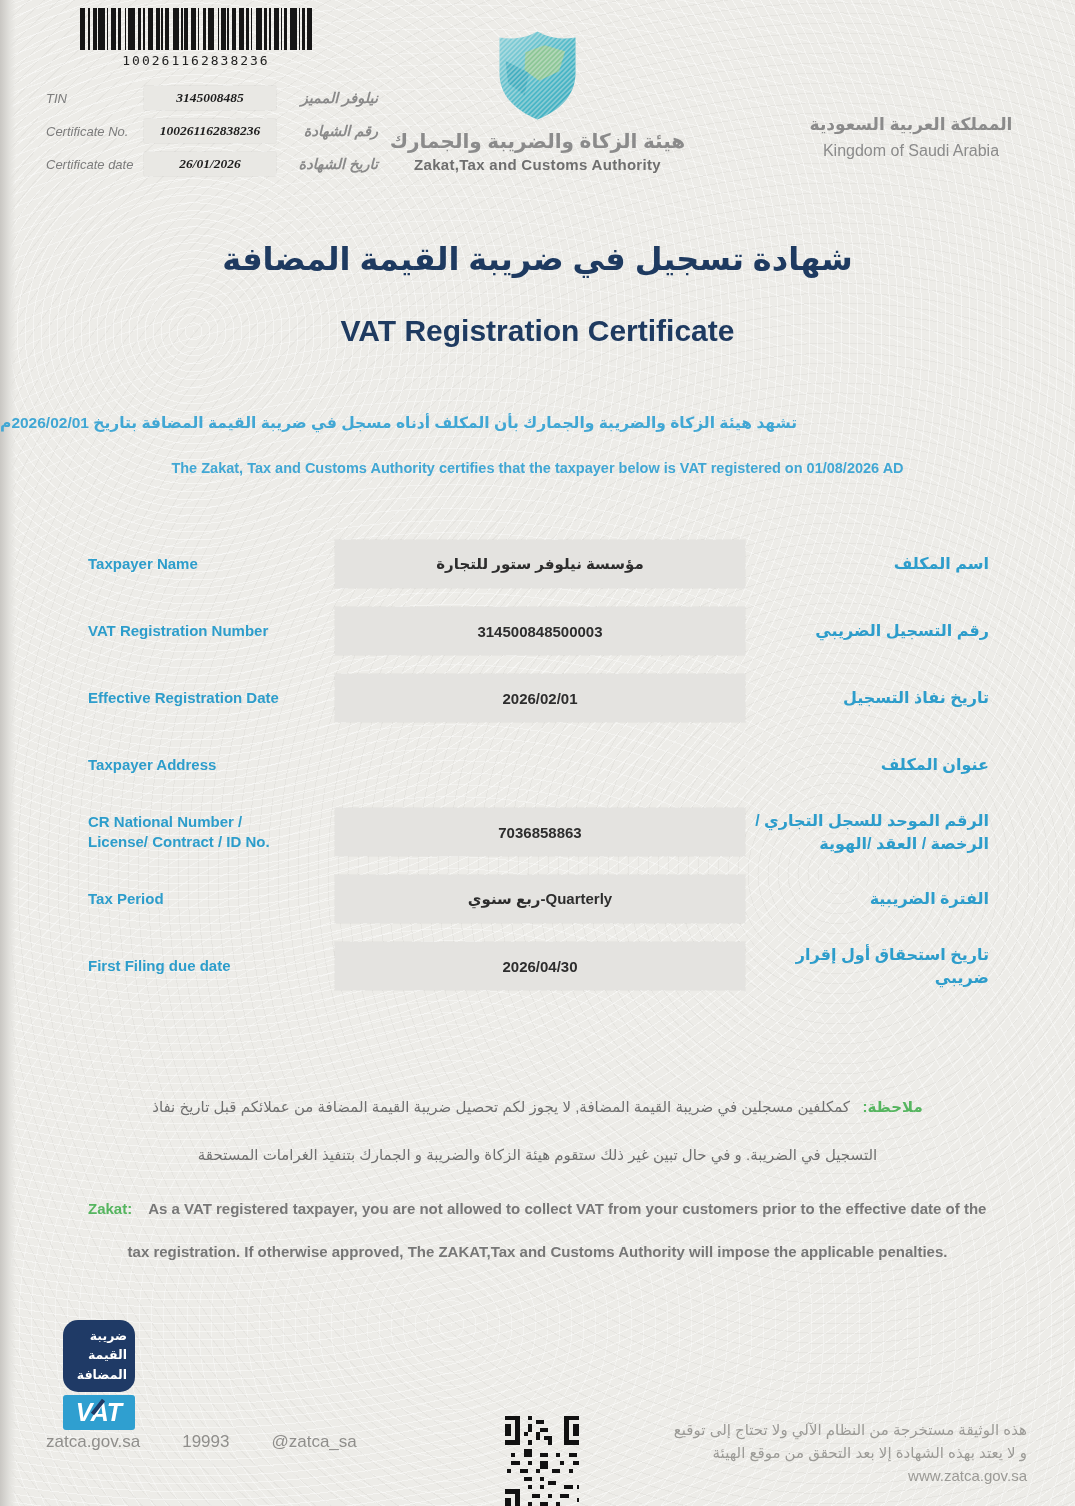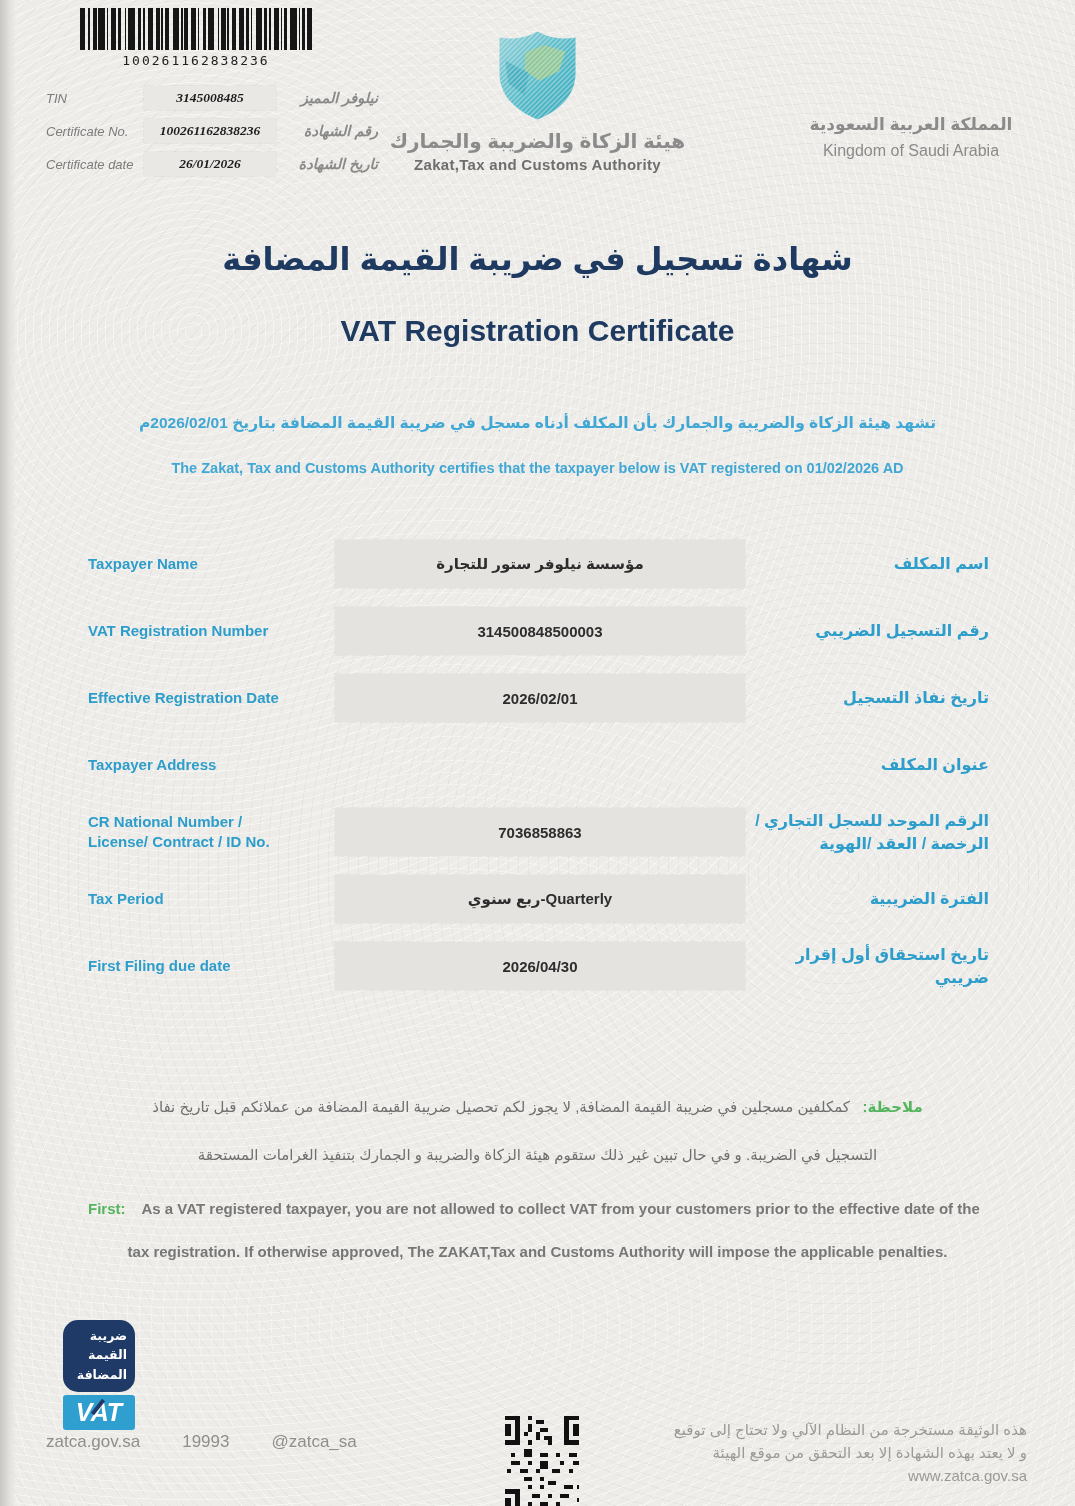--- a/index.html
+++ b/index.html
@@ -40,21 +40,21 @@
   .king-ar{font-size:17px;font-weight:bold;direction:rtl;}
   .king-en{font-size:16px;margin-top:7px;}
 
   
   .title-ar{position:absolute;top:240px;left:0;width:100%;text-align:center;
     font-size:32px;font-weight:bold;color:#1e3a60;direction:rtl;}
   .title-en{position:absolute;top:314px;left:0;width:100%;text-align:center;
     font-size:30px;font-weight:bold;color:#1e3a60;}
 
   
-  .cert-ar{position:absolute;top:414px;left:0;width:100%;text-align:center;
+  .cert-ar{position:absolute;top:414px;left:0;width:100%;text-align:left;
     font-size:15.5px;font-weight:bold;color:#41a7d4;direction:rtl;}
   .cert-en{position:absolute;top:460px;left:0;width:100%;text-align:center;
     font-size:14.5px;font-weight:bold;color:#41a7d4;}
 
   
   .fields{position:absolute;left:88px;right:86px;top:540px;}
   .frow{display:flex;align-items:center;margin-bottom:19px;min-height:48px;}
   .flabel-en{width:247px;font-size:15px;font-weight:bold;color:#2d9dcb;
     white-space:pre-line;line-height:1.35;}
   .fbox{width:410px;min-height:48px;background:#e4e3e0;box-shadow:0 0 0 1px rgba(0,0,0,0.025);
@@ -182,21 +182,21 @@
 
   <div class="kingdom">
     <div class="king-ar">المملكة العربية السعودية</div>
     <div class="king-en">Kingdom of Saudi Arabia</div>
   </div>
 
   <div class="title-ar">شهادة تسجيل في ضريبة القيمة المضافة</div>
   <div class="title-en">VAT Registration Certificate</div>
 
   <div class="cert-ar">تشهد هيئة الزكاة والضريبة والجمارك بأن المكلف أدناه مسجل في ضريبة القيمة المضافة بتاريخ 2026/02/01م</div>
-  <div class="cert-en">The Zakat, Tax and Customs Authority certifies that the taxpayer below is VAT registered on 01/02/2026 AD</div>
+  <div class="cert-en">The Zakat, Tax and Customs Authority certifies that the taxpayer below is VAT registered on 01/08/2026 AD</div>
 
   <div class="fields">
     <div class="frow">
       <div class="flabel-en">Taxpayer Name</div>
       <div class="fbox">
           <span dir="ltr">مؤسسة نيلوفر ستور للتجارة</span>
         </div>
       <div class="flabel-ar">اسم المكلف</div>
     </div>
     <div class="frow">
@@ -242,21 +242,21 @@
     </div>
   </div>
 
   <div class="note-ar">
     <div class="line1"><span class="green">ملاحظة:</span>&nbsp;&nbsp;&nbsp;<span>كمكلفين مسجلين في ضريبة القيمة المضافة, لا يجوز لكم تحصيل ضريبة القيمة المضافة من عملائكم قبل تاريخ نفاذ</span></div>
     <div class="line2">التسجيل في الضريبة. و في حال تبين غير ذلك ستقوم هيئة الزكاة والضريبة و الجمارك بتنفيذ الغرامات المستحقة</div>
   </div>
 
   <div class="note-en">
     <div class="line1">
-      <span class="green">First:</span>
+      <span class="green">Zakat:</span>
       <span>As a VAT registered taxpayer, you are not allowed to collect VAT from your customers prior to the effective date of the</span>
     </div>
     <div class="line2">tax registration. If otherwise approved, The ZAKAT,Tax and Customs Authority will impose the applicable penalties.</div>
   </div>
 
   <div class="vat-logo">
     <div class="vat-ar">ضريبة
 القيمة
 المضافة</div>
     <div class="vat-en">VAT</div>

